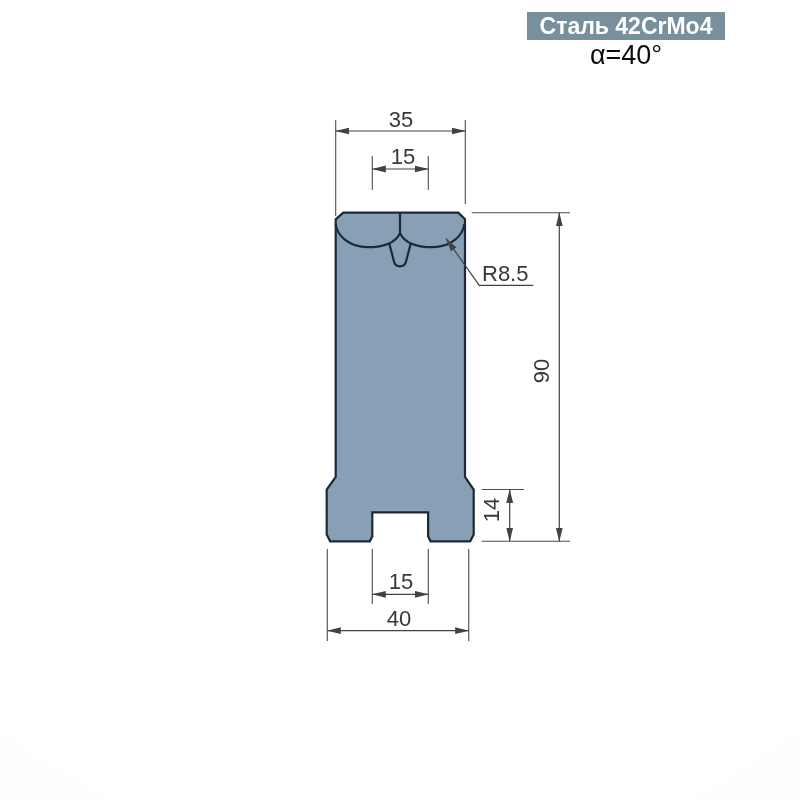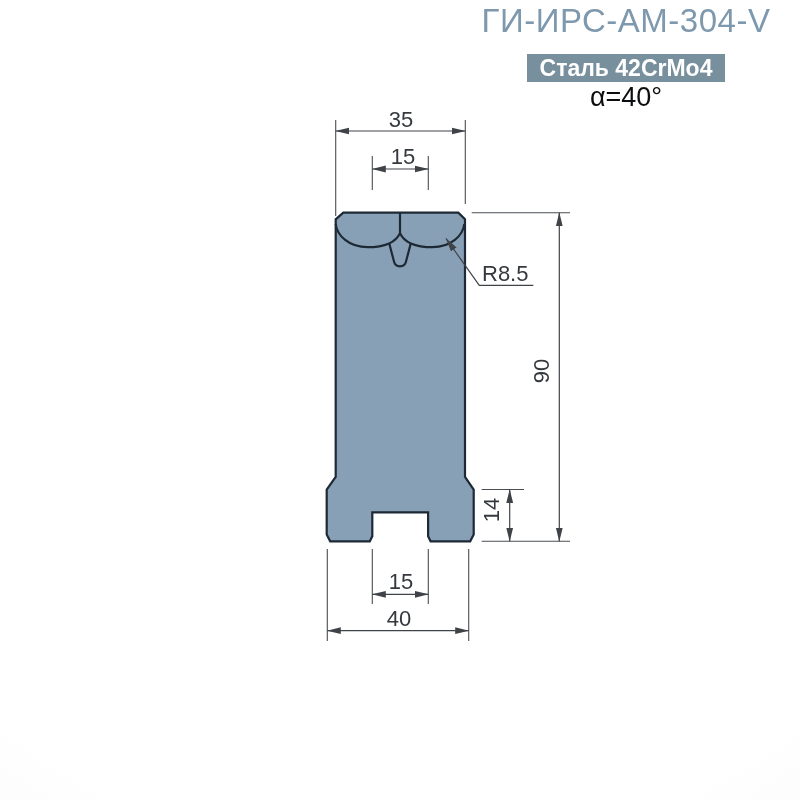--- a/index.html
+++ b/index.html
@@ -44,21 +44,20 @@
   .dimline{stroke:#3F4348;stroke-width:1.2;fill:none;}
   .extline{stroke:#4A4E53;stroke-width:1.1;fill:none;}
   .bodyline{stroke:#1D2935;stroke-width:2.2;fill:none;}
 </style>
 </head>
 <body>
 
 <div class="canvas">
 
   <div class="header">
-    <div class="title">ГИ-ИРС-АМ-304-V</div>
     <div class="badge">Сталь 42CrMo4</div>
     <div class="alpha">α=40°</div>
   </div>
 
   <svg class="drawing" width="800" height="800" viewBox="0 0 800 800">
     <defs>
       <marker id="arr" viewBox="0 0 14 8" refX="13.5" refY="4" markerWidth="14" markerHeight="8" markerUnits="userSpaceOnUse" orient="auto-start-reverse">
         <path d="M14,4 L0,0.6 L0,7.4 Z" fill="#3F4348"></path>
       </marker>
     </defs>

